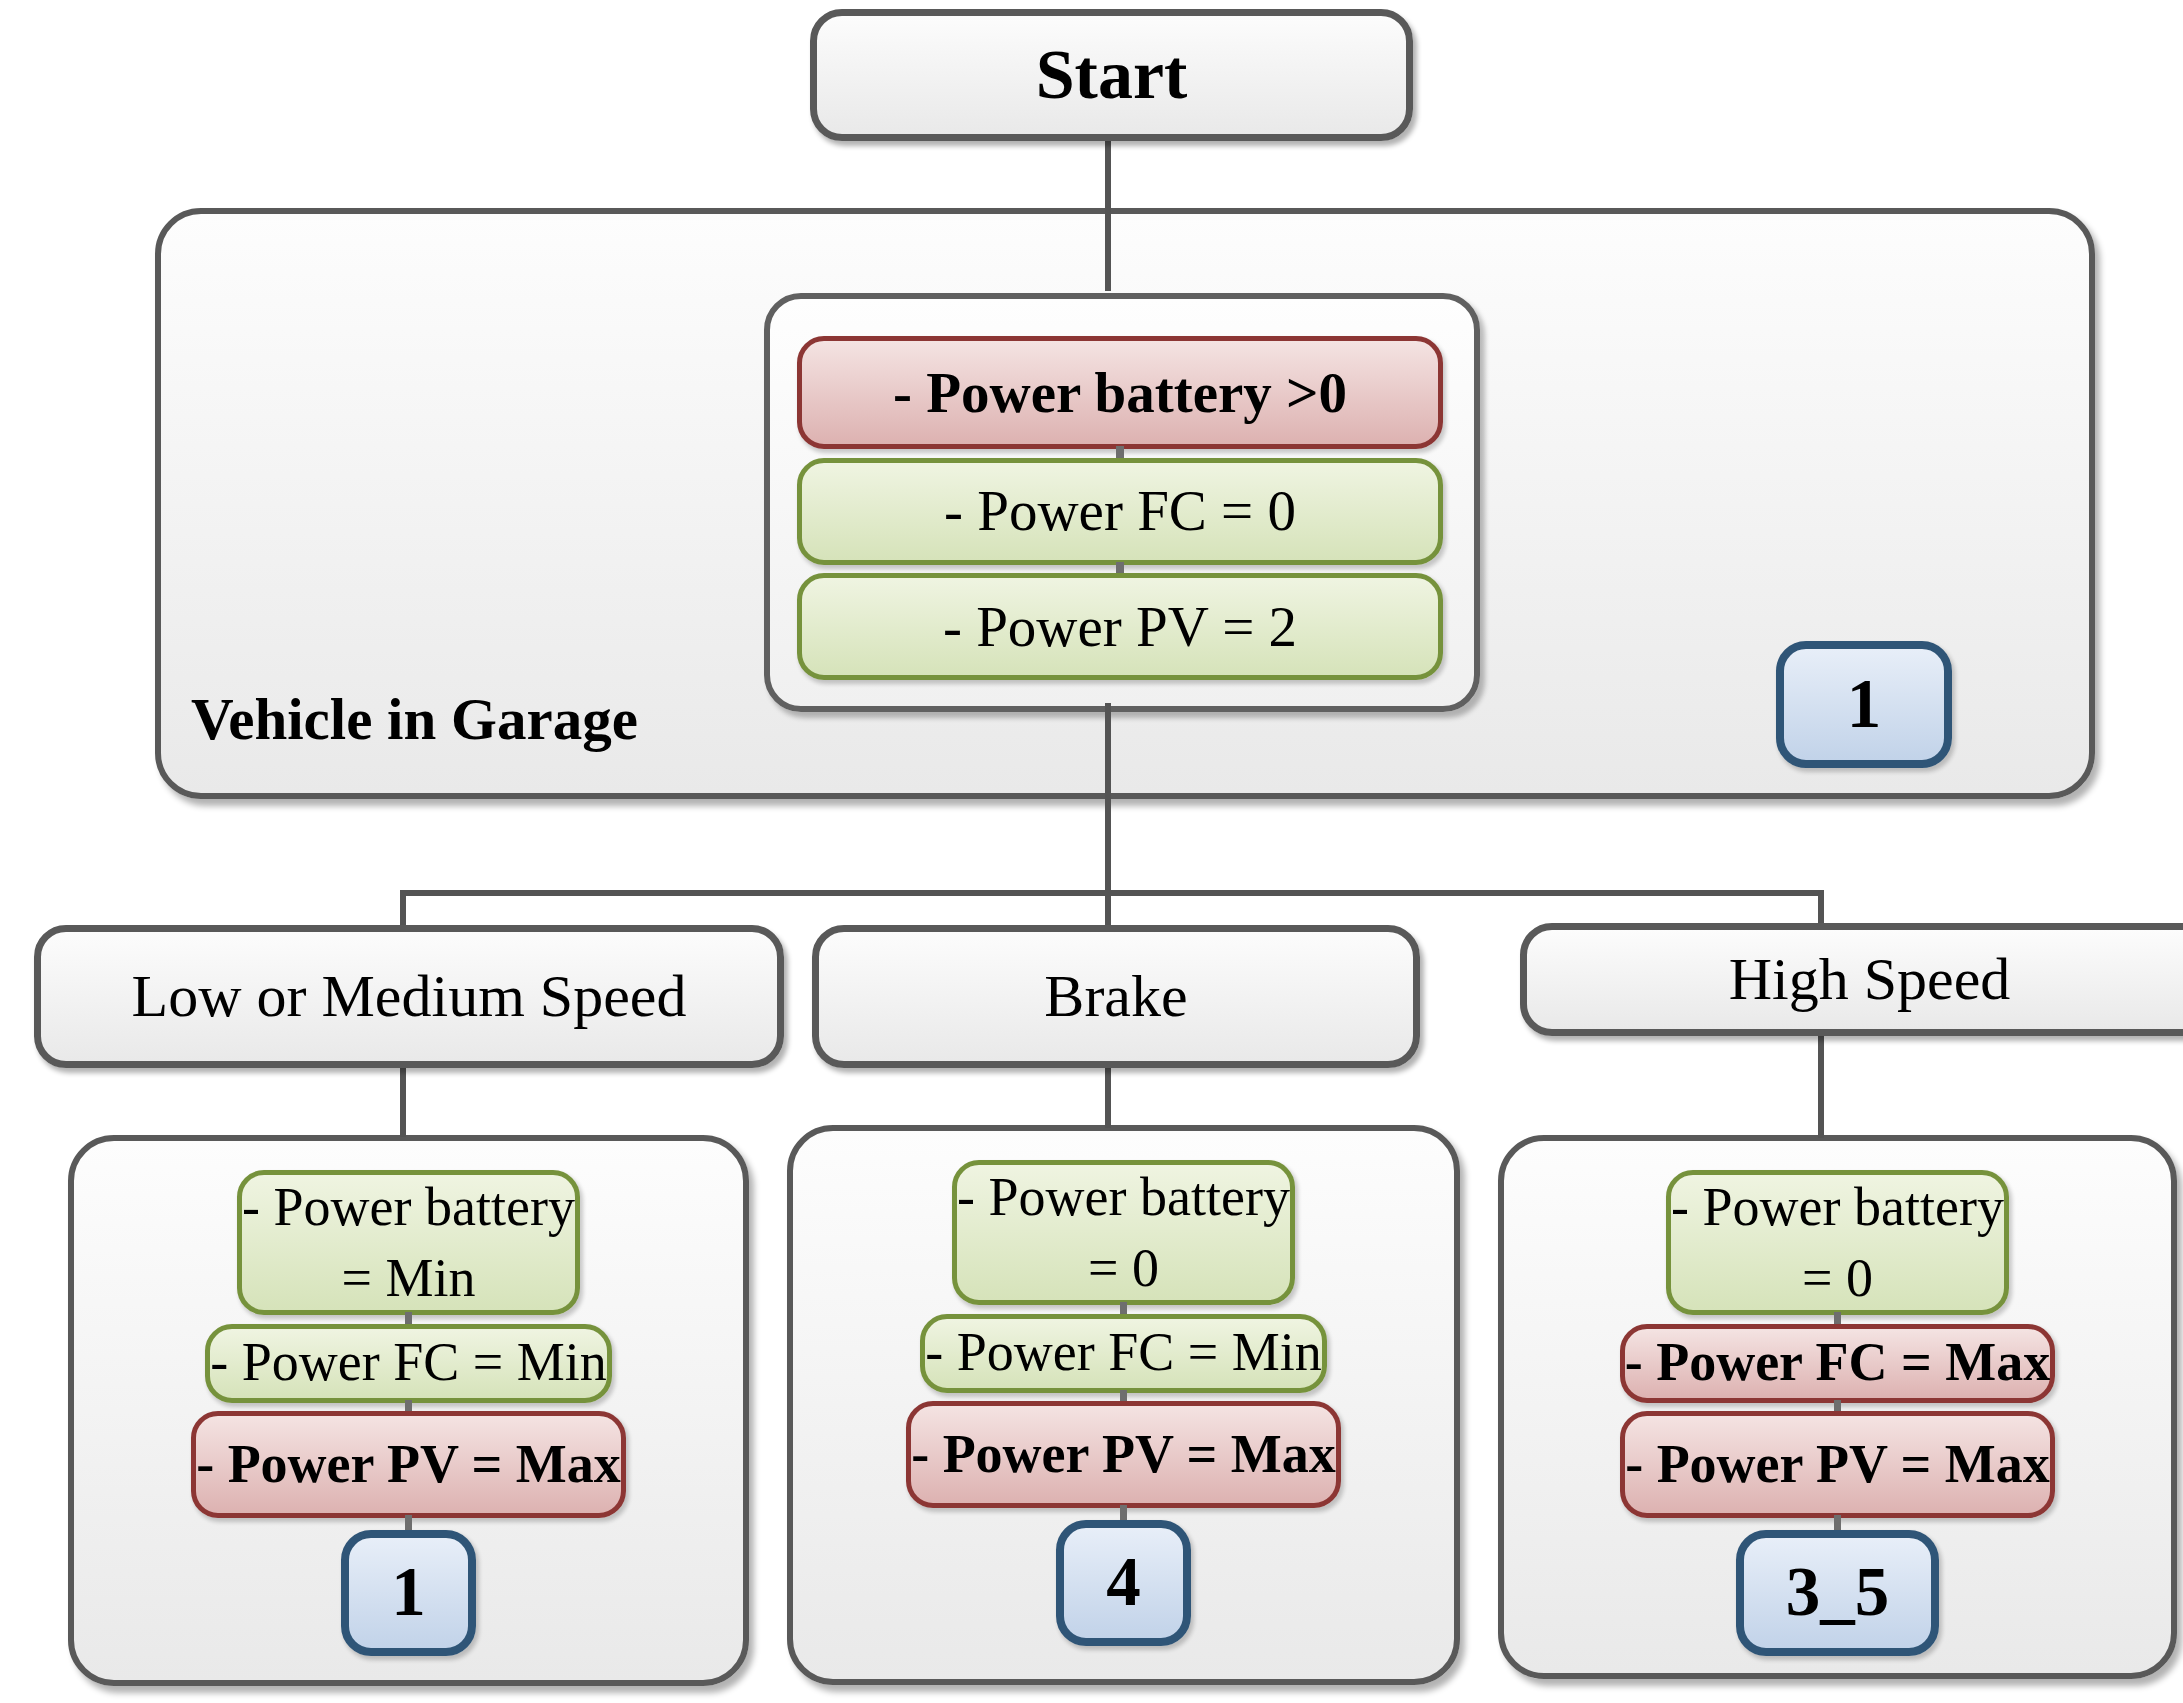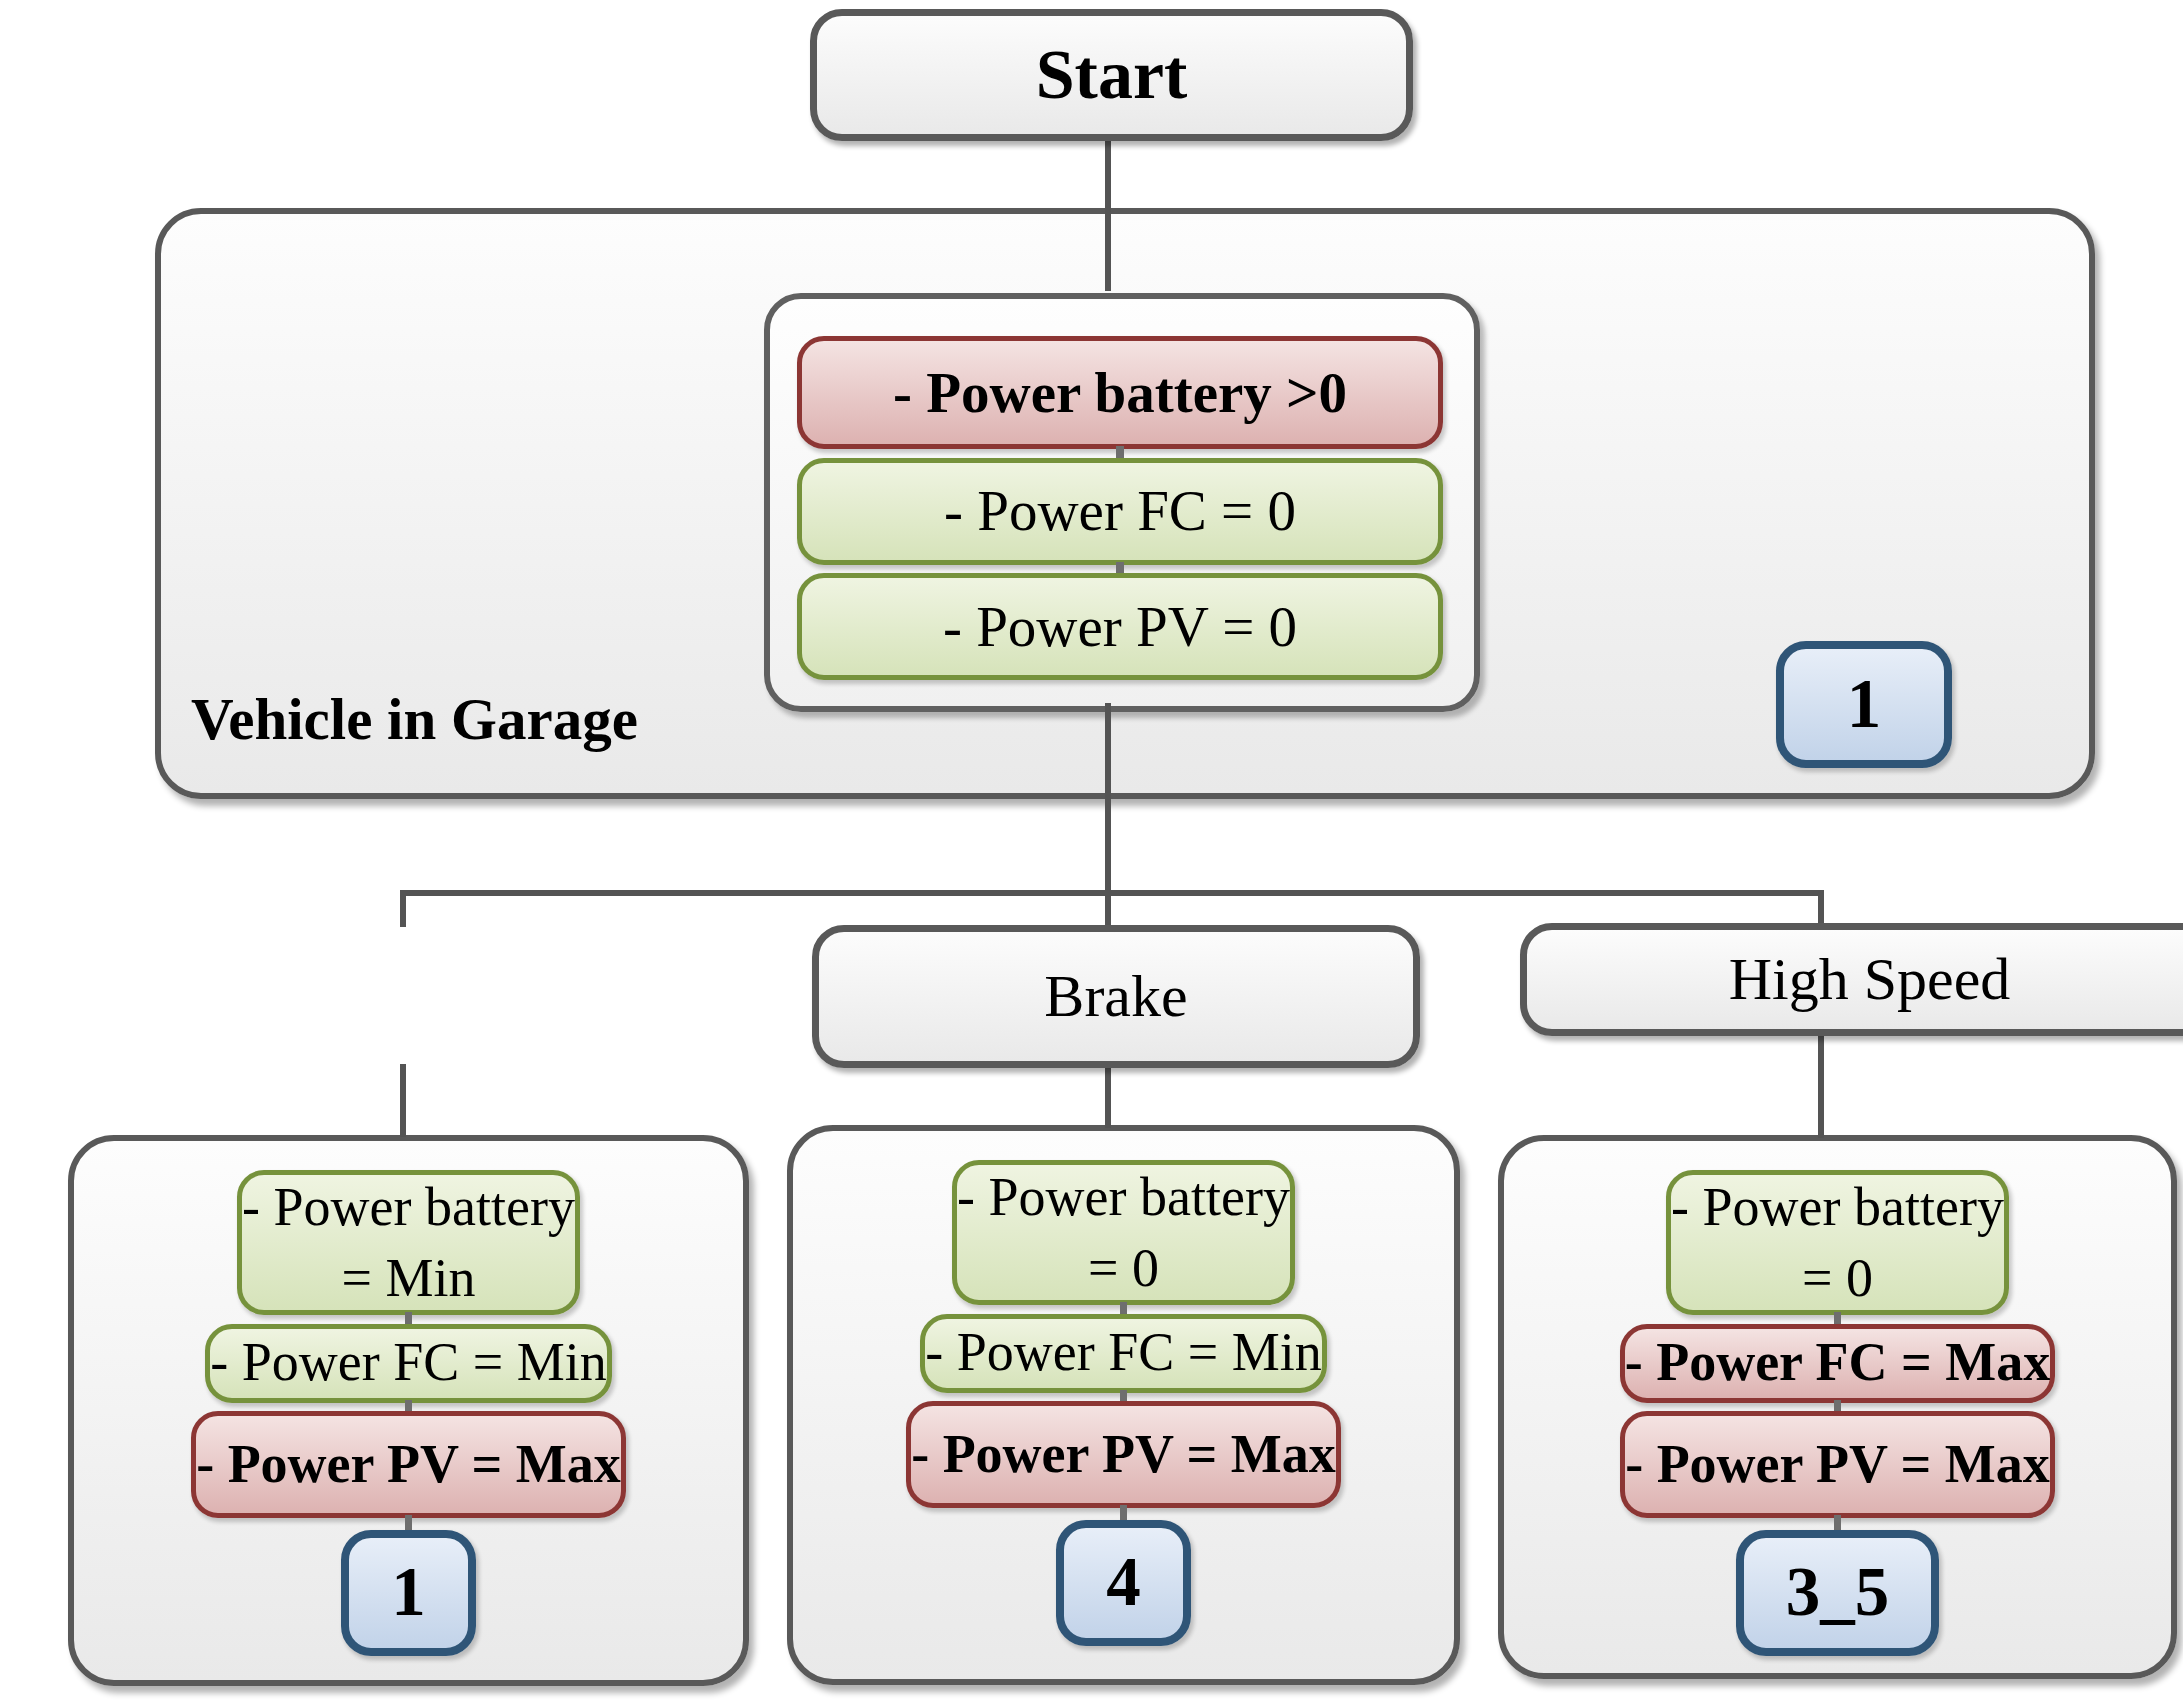--- a/index.html
+++ b/index.html
@@ -135,27 +135,30 @@
       <div class="tickrow">
           <div class="tick"></div>
         </div>
       <div class="cond cond-b type-green">
         <span>- Power FC = 0</span>
       </div>
       <div class="tickrow">
           <div class="tick"></div>
         </div>
       <div class="cond cond-b type-green">
-        <span>- Power PV = 0</span>
+        <span>- Power PV = 2</span>
       </div>
     </div>
     <div class="garage-label">Vehicle in Garage</div>
     <div class="badge garage-badge" style="width:176px;">1</div>
   </div>
 
+  <div class="node" style="left:34px;top:925px;width:750px;height:143px;">
+    <span>Low or Medium Speed</span>
+  </div>
   <div class="node" style="left:812px;top:925px;width:608px;height:143px;">
     <span>Brake</span>
   </div>
   <div class="node" style="left:1520px;top:923px;width:699px;height:113px;">
     <span>High Speed</span>
   </div>
 
   <div class="frame panel" style="left:68px;top:1135px;width:681px;height:551px;">
     <div class="cond cond-batt type-green">
       <span>- Power battery</span>

